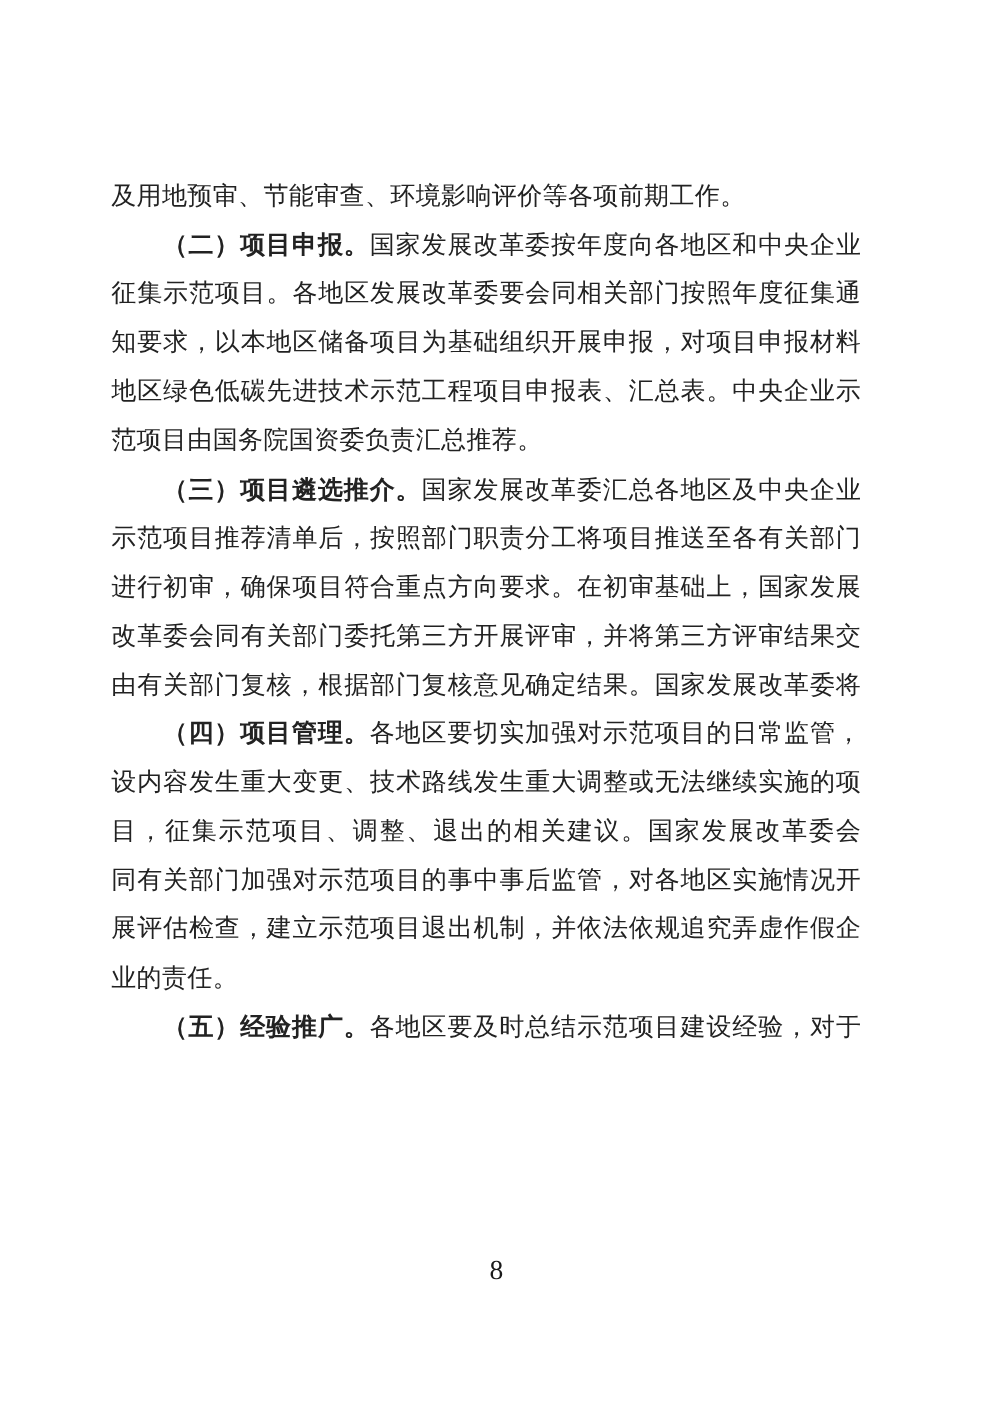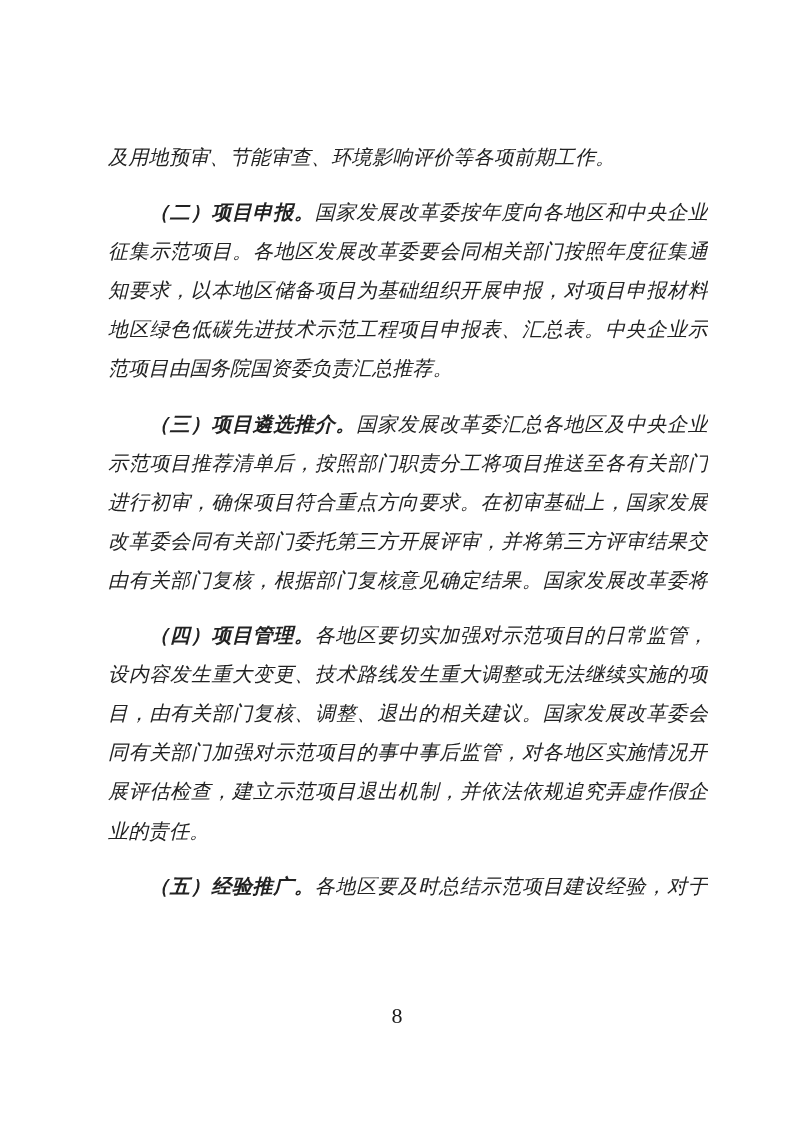--- a/index.html
+++ b/index.html
@@ -11,41 +11,39 @@
     position: relative;
     width: 794px;
     height: 1123px;
     background: #ffffff;
     overflow: hidden;
     font-family: "Liberation Serif", "DejaVu Serif", serif;
     color: #222222;
   }
   .text-block {
     position: absolute;
-    left: 108px;
+    left: 89px;
     top: 138px;
     width: 600px;
-    font-style: italic;
   }
   .line {
     font-size: 20px;
     line-height: 39.1px;
     height: 39.1px;
     text-align: justify;
     text-align-last: left;
     letter-spacing: 0.3px;
     white-space: normal;
     overflow: hidden;
   }
   .line.fill {
     text-align-last: justify;
   }
   .line.indent {
     padding-left: 41px;
-    margin-top: 16px;
   }
   .line .head {
     font-weight: 700;
   }
   .page-number {
     position: absolute;
     left: 0;
     top: 1000px;
     width: 794px;
     text-align: center;
@@ -65,20 +63,20 @@
       <div class="line fill"><span>知要求，以本地区储备项目为基础组织开展申报，对项目申报材料</span></div>
       <div class="line fill"><span>地区绿色低碳先进技术示范工程项目申报表、汇总表。中央企业示</span></div>
       <div class="line"><span>范项目由国务院国资委负责汇总推荐。</span></div>
       <div class="line indent fill"><span class="head">（三）项目遴选推介。</span><span>国家发展改革委汇总各地区及中央企业</span></div>
       <div class="line fill"><span>示范项目推荐清单后，按照部门职责分工将项目推送至各有关部门</span></div>
       <div class="line fill"><span>进行初审，确保项目符合重点方向要求。在初审基础上，国家发展</span></div>
       <div class="line fill"><span>改革委会同有关部门委托第三方开展评审，并将第三方评审结果交</span></div>
       <div class="line fill"><span>由有关部门复核，根据部门复核意见确定结果。国家发展改革委将</span></div>
       <div class="line indent fill"><span class="head">（四）项目管理。</span><span>各地区要切实加强对示范项目的日常监管，</span></div>
       <div class="line fill"><span>设内容发生重大变更、技术路线发生重大调整或无法继续实施的项</span></div>
-      <div class="line fill"><span>目，由有关部门复核、调整、退出的相关建议。国家发展改革委会</span></div>
+      <div class="line fill"><span>目，征集示范项目、调整、退出的相关建议。国家发展改革委会</span></div>
       <div class="line fill"><span>同有关部门加强对示范项目的事中事后监管，对各地区实施情况开</span></div>
       <div class="line fill"><span>展评估检查，建立示范项目退出机制，并依法依规追究弄虚作假企</span></div>
       <div class="line"><span>业的责任。</span></div>
       <div class="line indent fill"><span class="head">（五）经验推广。</span><span>各地区要及时总结示范项目建设经验，对于</span></div>
     </div>
   <div class="page-number">8</div>
 </div>
 
 </body></html>

